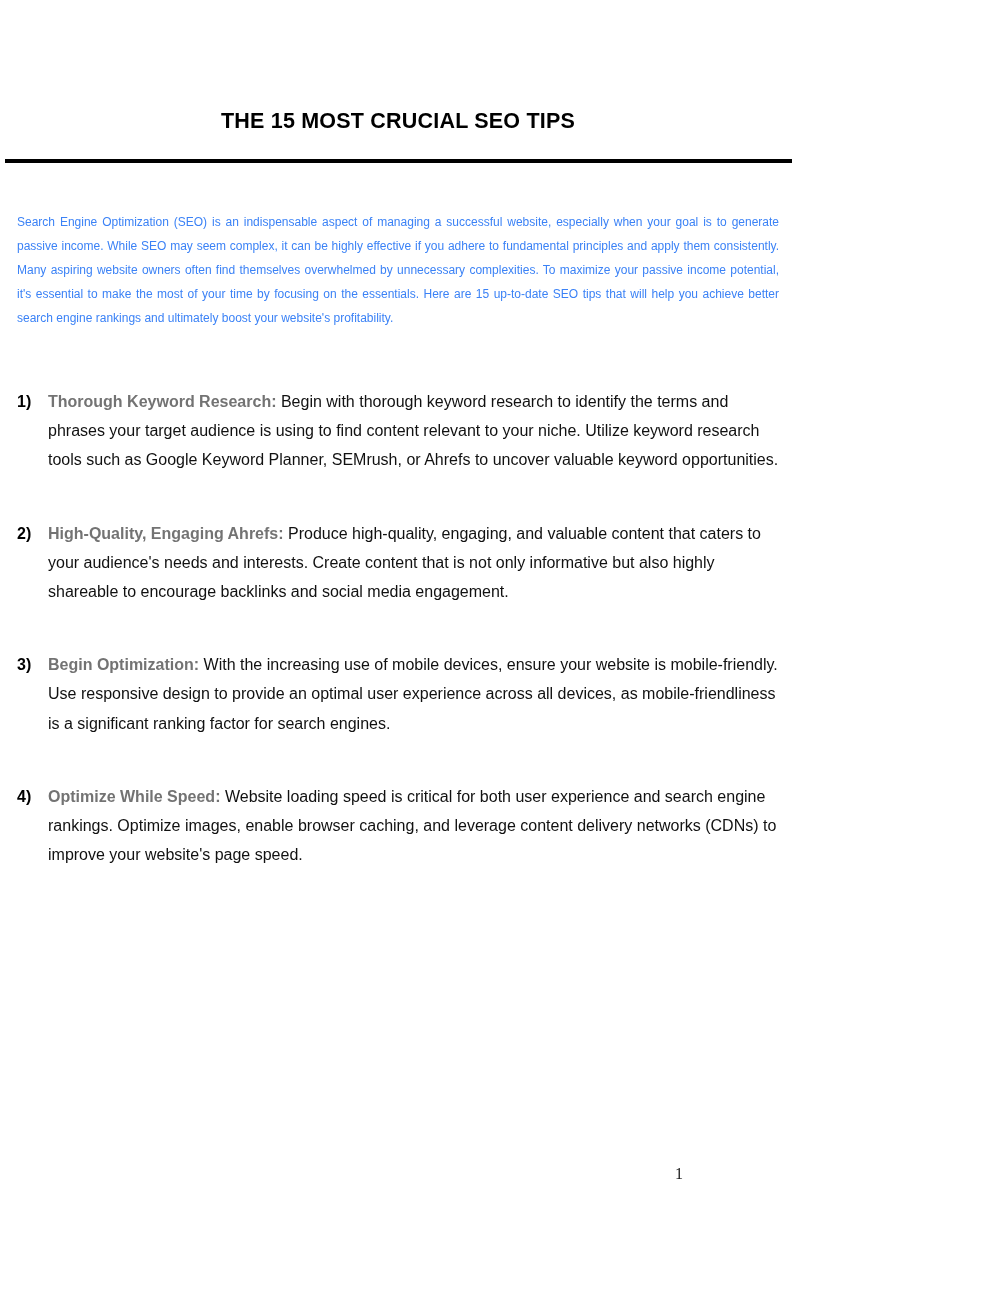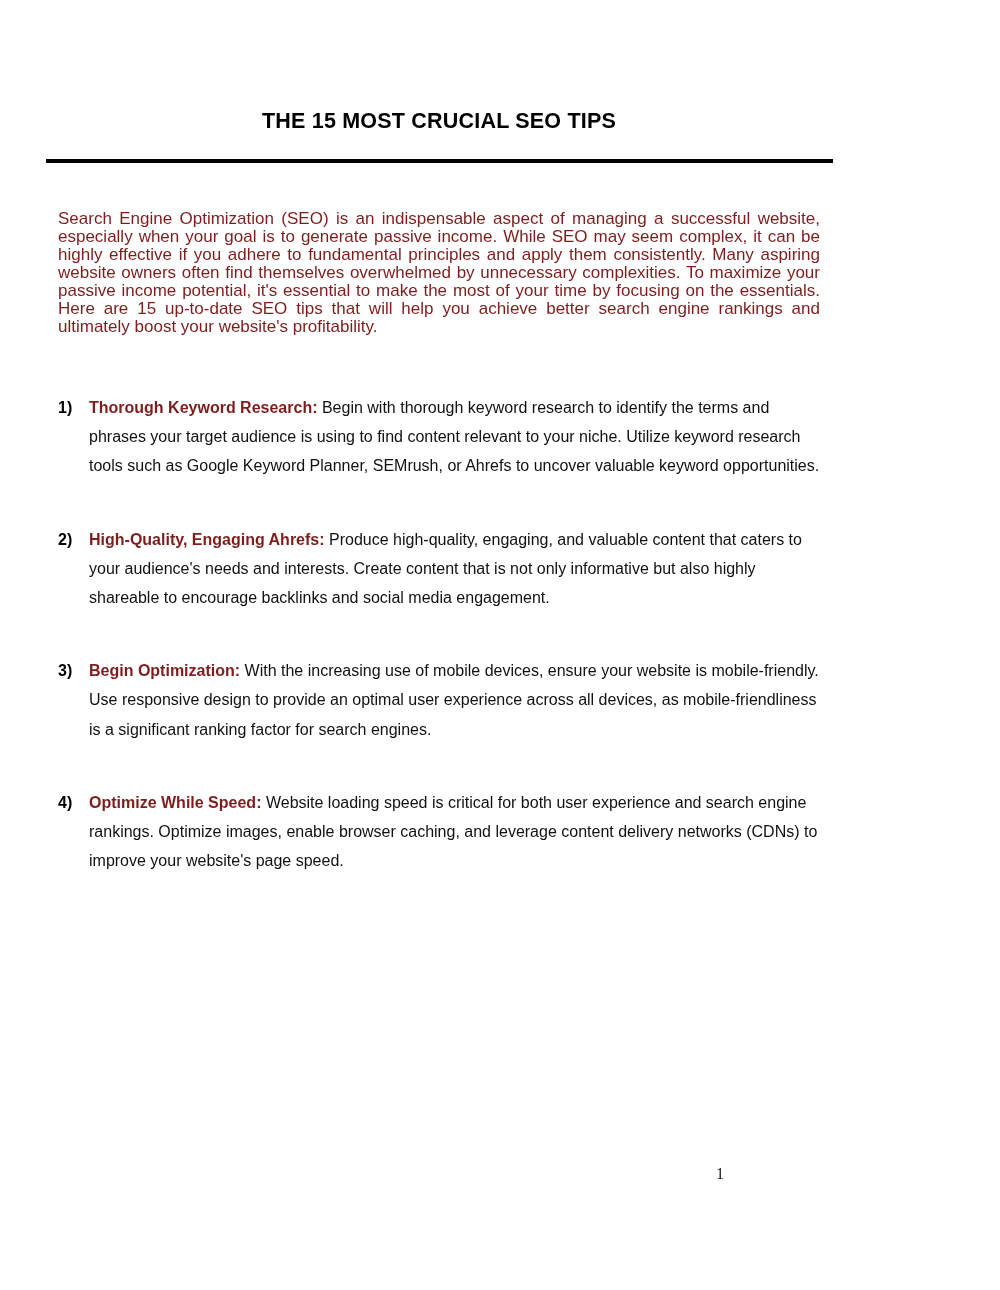--- a/index.html
+++ b/index.html
@@ -14,21 +14,20 @@
     color: #000000;
     overflow: hidden;
     position: relative;
   }
 
   .page {
     position: relative;
     width: 796px;
     height: 1290px;
     box-sizing: border-box;
-    margin-left: 41px;
   }
 
   
   .title-block {
     padding-top: 100px;
     text-align: center;
   }
   .title-line {
     font-size: 21.5px;
     font-weight: bold;
@@ -45,25 +44,25 @@
   }
 
   
   .content {
     margin: 0 auto;
     width: 762px;          
     padding-top: 47px;
   }
 
   .intro {
-    font-size: 17px;
-    line-height: 18px;
+    font-size: 12px;
+    line-height: 24px;
     text-align: justify;
     text-justify: inter-word;
-    color: #7f1d1d;
+    color: #3b82f6;
     margin: 0;
   }
 
   
   .tips-list {
     margin: 57px 0 0 0;
     padding: 0;
     list-style: none;
   }
   .tip-item {
@@ -85,21 +84,21 @@
   }
   .tip-body {
     font-size: 16px;
     line-height: 29.2px;
     text-align: justify;
     text-justify: inter-word;
     color: #111111;
   }
   .tip-heading {
     font-weight: bold;
-    color: #7f1d1d;
+    color: #737373;
   }
 
   
   .page-number {
     position: absolute;
     right: 113px;
     top: 1165px;
     font-family: "Liberation Serif", serif;
     font-size: 16px;
     color: #1a1a1a;

